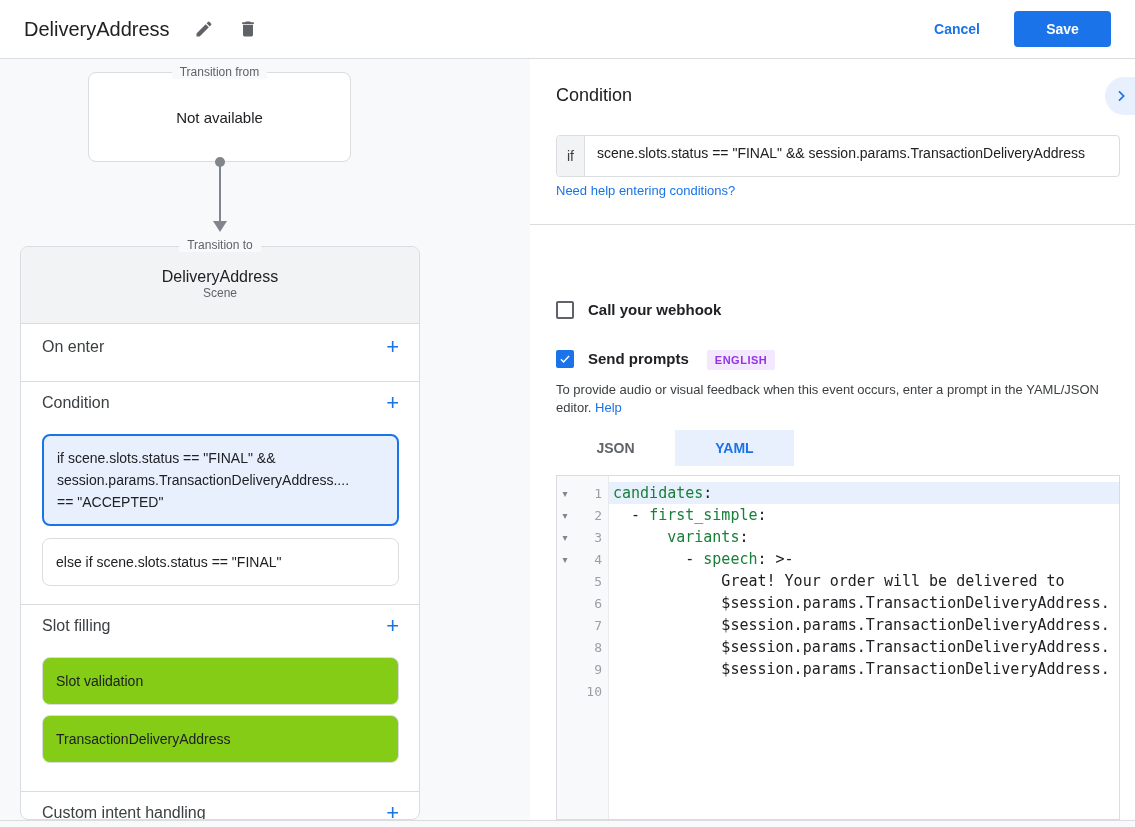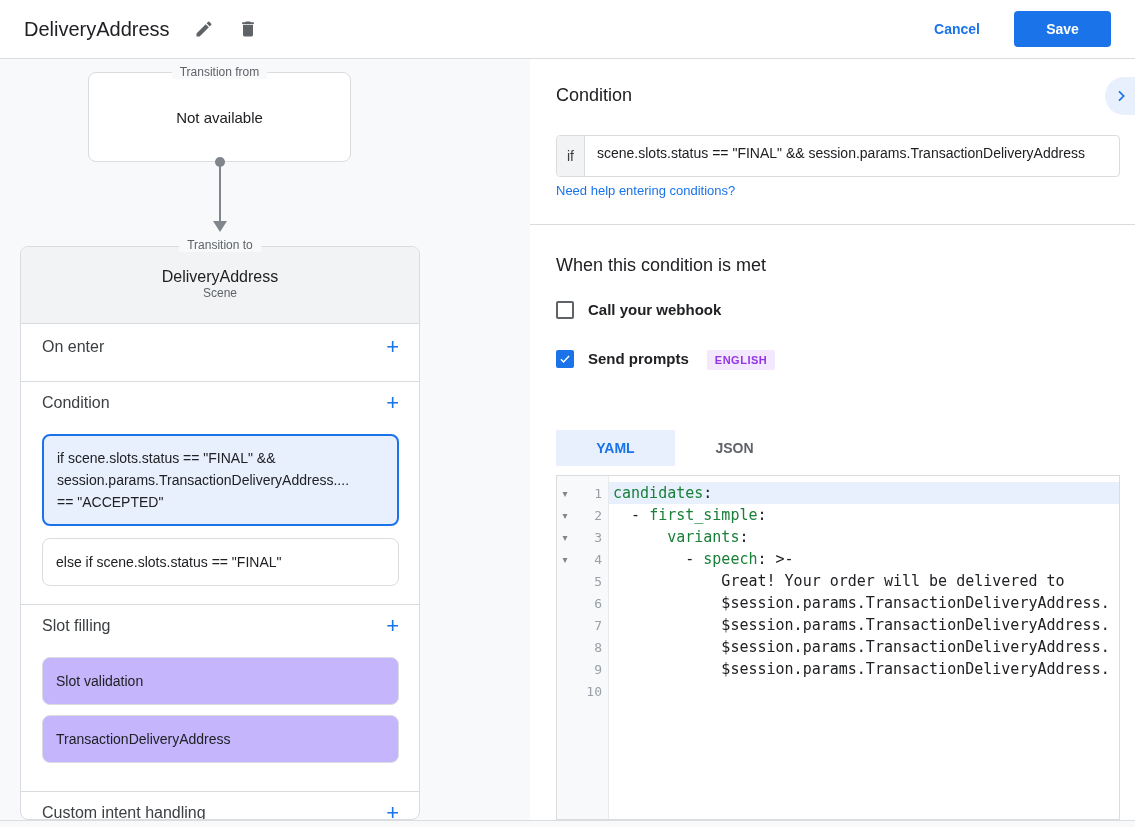--- a/index.html
+++ b/index.html
@@ -38,21 +38,21 @@
   .sec-title { font-size:16px; color:#3c4043; }
   .plus { color:#1a73e8; font-size:22px; font-weight:400; line-height:1; cursor:pointer; }
   .divider-h { border-bottom:1px solid #dadce0; }
   .row-onenter { height:58px; border-bottom:1px solid #dadce0; }
   .row-title { height:52px; }
   .cond-card-sel { margin:0 20px 0 21px; background:#e8f0fe; border:2px solid #1a73e8; border-radius:8px;
                    padding:11px 13px; font-size:14px; line-height:22px; color:#202124; white-space:pre-line; cursor:pointer; }
   .cond-card { margin:12px 20px 0 21px; background:#fff; border:1px solid #dadce0; border-radius:8px;
                padding:15px 13px; font-size:14px; color:#202124; cursor:pointer; }
   .sec-pad { padding-bottom:18px; }
-  .slot-card { margin:0 20px 10px 21px; background:#c4b5fd; border:1px solid #dadce0; border-radius:8px;
+  .slot-card { margin:0 20px 10px 21px; background:#84cc16; border:1px solid #dadce0; border-radius:8px;
                padding:15px 13px; font-size:14px; color:#202124; cursor:pointer; }
   .row-custom { height:52px; }
 
   
   .panel { position:absolute; left:530px; top:59px; right:0; bottom:7px; background:#fff; overflow:hidden; }
   .panel-title { position:absolute; left:26px; top:26px; font-size:18px; color:#202124; }
   .collapse-pill { position:absolute; right:-16px; top:18px; width:46px; height:38px; border-radius:19px;
                    background:#e8f0fe; cursor:pointer; display:flex; align-items:center; padding-left:8px; }
   .collapse-pill svg { width:16px; height:16px; stroke:#1a73e8; stroke-width:2.6; fill:none; }
   .if-row { position:absolute; left:26px; top:76px; width:564px; height:42px; border:1px solid #dadce0;
@@ -183,41 +183,41 @@
 
   <div class="if-row">
     <div class="if-prefix">if</div>
     <div class="if-value">scene.slots.status == "FINAL" &amp;&amp; session.params.TransactionDeliveryAddress</div>
   </div>
 
   <div class="help-link">Need help entering conditions?</div>
 
   <div class="panel-divider"></div>
 
-  <div class="when-title">When this condition is met</div>
 
   <div class="chk-row webhook">
     <div class="chk-box"></div>
     <span class="chk-label">Call your webhook</span>
   </div>
 
   <div class="chk-row prompts">
     <div class="chk-box checked">
       <svg viewBox="0 0 24 24">
           <polyline points="5 12.5 9.5 17 19 7"></polyline>
         </svg>
     </div>
     <span class="chk-label">Send prompts</span>
     <span class="lang-badge">ENGLISH</span>
   </div>
 
+  <div class="hint"><span>To provide audio or visual feedback when this event occurs, enter a prompt in the YAML/JSON editor. </span><a>Help</a></div>
 
   <div class="tabs">
+    <div class="tab inactive">JSON</div>
     <div class="tab active">YAML</div>
-    <div class="tab inactive">JSON</div>
   </div>
 
   <div class="editor">
     <div class="gutter-bg"></div>
     <div class="cm-lines">
         <div class="cm-row hl">
           <div class="cm-gutter-cell">
             <span class="cm-fold">▾</span>
             <span class="cm-ln">1</span>
           </div>

